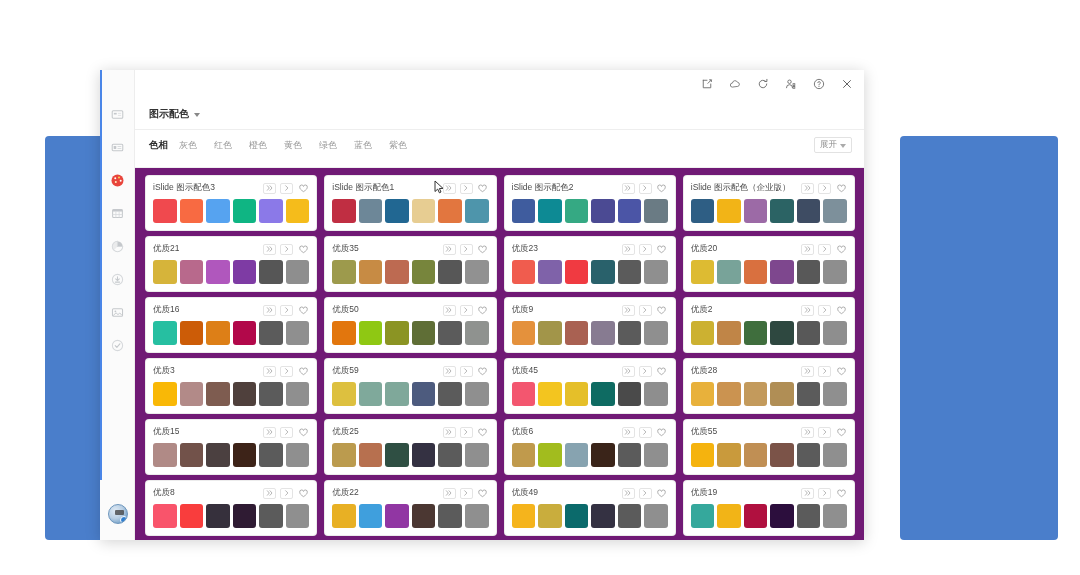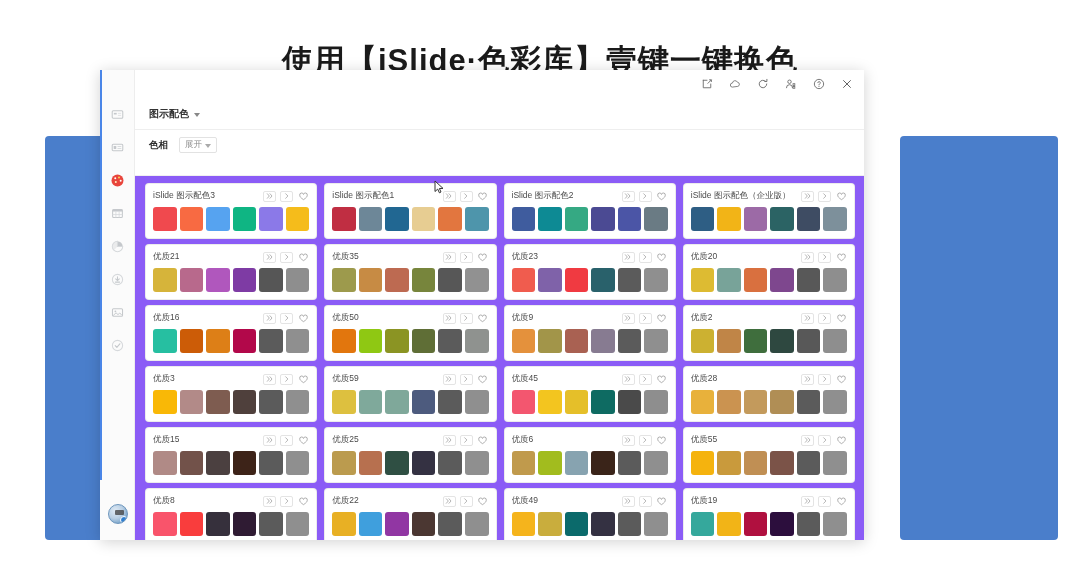--- a/index.html
+++ b/index.html
@@ -104,33 +104,33 @@
   .search-box { display:flex; align-items:center; gap:5px; width:185px; }
   .search-input {
     border:none; outline:none; font-size:9px; color:#333; width:100%;
     font-family:"Liberation Sans", sans-serif; background:transparent;
   }
   .search-input::placeholder { color:#b8b8b8; }
 
   
   .filters { padding: 7px 12px 6px 14px; border-bottom:1px solid #f0f0f0; background:#fff; }
   .filter-row { display:flex; align-items:center; margin-bottom:7px; }
-  .filter-row:last-child { margin-bottom:16px; }
+  .filter-row:last-child { margin-bottom:8px; }
   .filter-key { font-size:9.5px; font-weight:bold; color:#2b2b2b; width:30px; flex:0 0 30px; }
   .filter-opts { display:flex; align-items:center; gap:17px; flex:1; }
   .filter-opt { font-size:9px; color:#9a9a9a; cursor:pointer; white-space:nowrap; }
   .filter-opt.sel { color:#555; }
   .expand-btn {
     border:1px solid #e2e2e2; border-radius:2px; padding:1px 5px;
     font-size:8.5px; color:#8a8a8a; display:flex; align-items:center; gap:3px;
     background:#fff; cursor:pointer; white-space:nowrap;
   }
 
   
-  .grid-wrap { flex:1; background:#8b5cf6; padding:8px 10px 0 11px; overflow:hidden; }
+  .grid-wrap { flex:1; background:#701a75; padding:8px 10px 0 11px; overflow:hidden; }
   .grid {
     display:grid; grid-template-columns: repeat(4, 1fr);
     gap: 7px 9px;
   }
   .card {
     background:#fff; border-radius:3px; padding:6px 7px 7px 7px;
     box-shadow:0 0 0 1px #ececec;
   }
   .card-head { display:flex; align-items:center; justify-content:space-between; margin-bottom:5px; }
   .card-title { font-size:8.5px; color:#4a4a4a; white-space:nowrap; overflow:hidden; text-overflow:ellipsis; }
@@ -147,21 +147,20 @@
   
   .cursor-ov { position:absolute; left:434px; top:180px; width:12px; height:14px; pointer-events:none; }
 </style>
 </head>
 <body>
 
 <div id="stage">
 
   <div class="bg-panel bg-left" style="background: rgb(74, 126, 203);"></div>
   <div class="bg-panel bg-right" style="background: rgb(74, 126, 203);"></div>
-  <div class="bg-title">使用【iSlide·色彩库】壹键一键换色</div>
 
   <div class="window">
 
     <div class="rail">
       <div class="rail-accent"></div>
 
       <div class="rail-item">
         <span>
           <svg width="13" height="13" viewBox="0 0 16 16">
               <rect x="1.5" y="3.5" width="13" height="9" rx="1.2" fill="none" stroke="#9aa0a6" stroke-width="1.3"></rect>
@@ -299,20 +298,29 @@
       <div class="source-row">
         <div class="source-left">
           <span class="source-label">图示配色</span>
           <span class="caret"></span>
         </div>
       </div>
 
       <div class="filters">
         <div class="filter-row">
           <span class="filter-key">色相</span>
+          <div class="filter-opts">
+            <span class="filter-opt">灰色</span>
+            <span class="filter-opt">红色</span>
+            <span class="filter-opt">橙色</span>
+            <span class="filter-opt">黄色</span>
+            <span class="filter-opt">绿色</span>
+            <span class="filter-opt">蓝色</span>
+            <span class="filter-opt">紫色</span>
+          </div>
           <div class="expand-btn">
             <span>展开</span>
             <span class="caret" style="border-top-color:#aaa"></span>
           </div>
         </div>
       </div>
 
       <div class="grid-wrap">
         <div class="grid" id="palette-grid">
             <div class="card">

